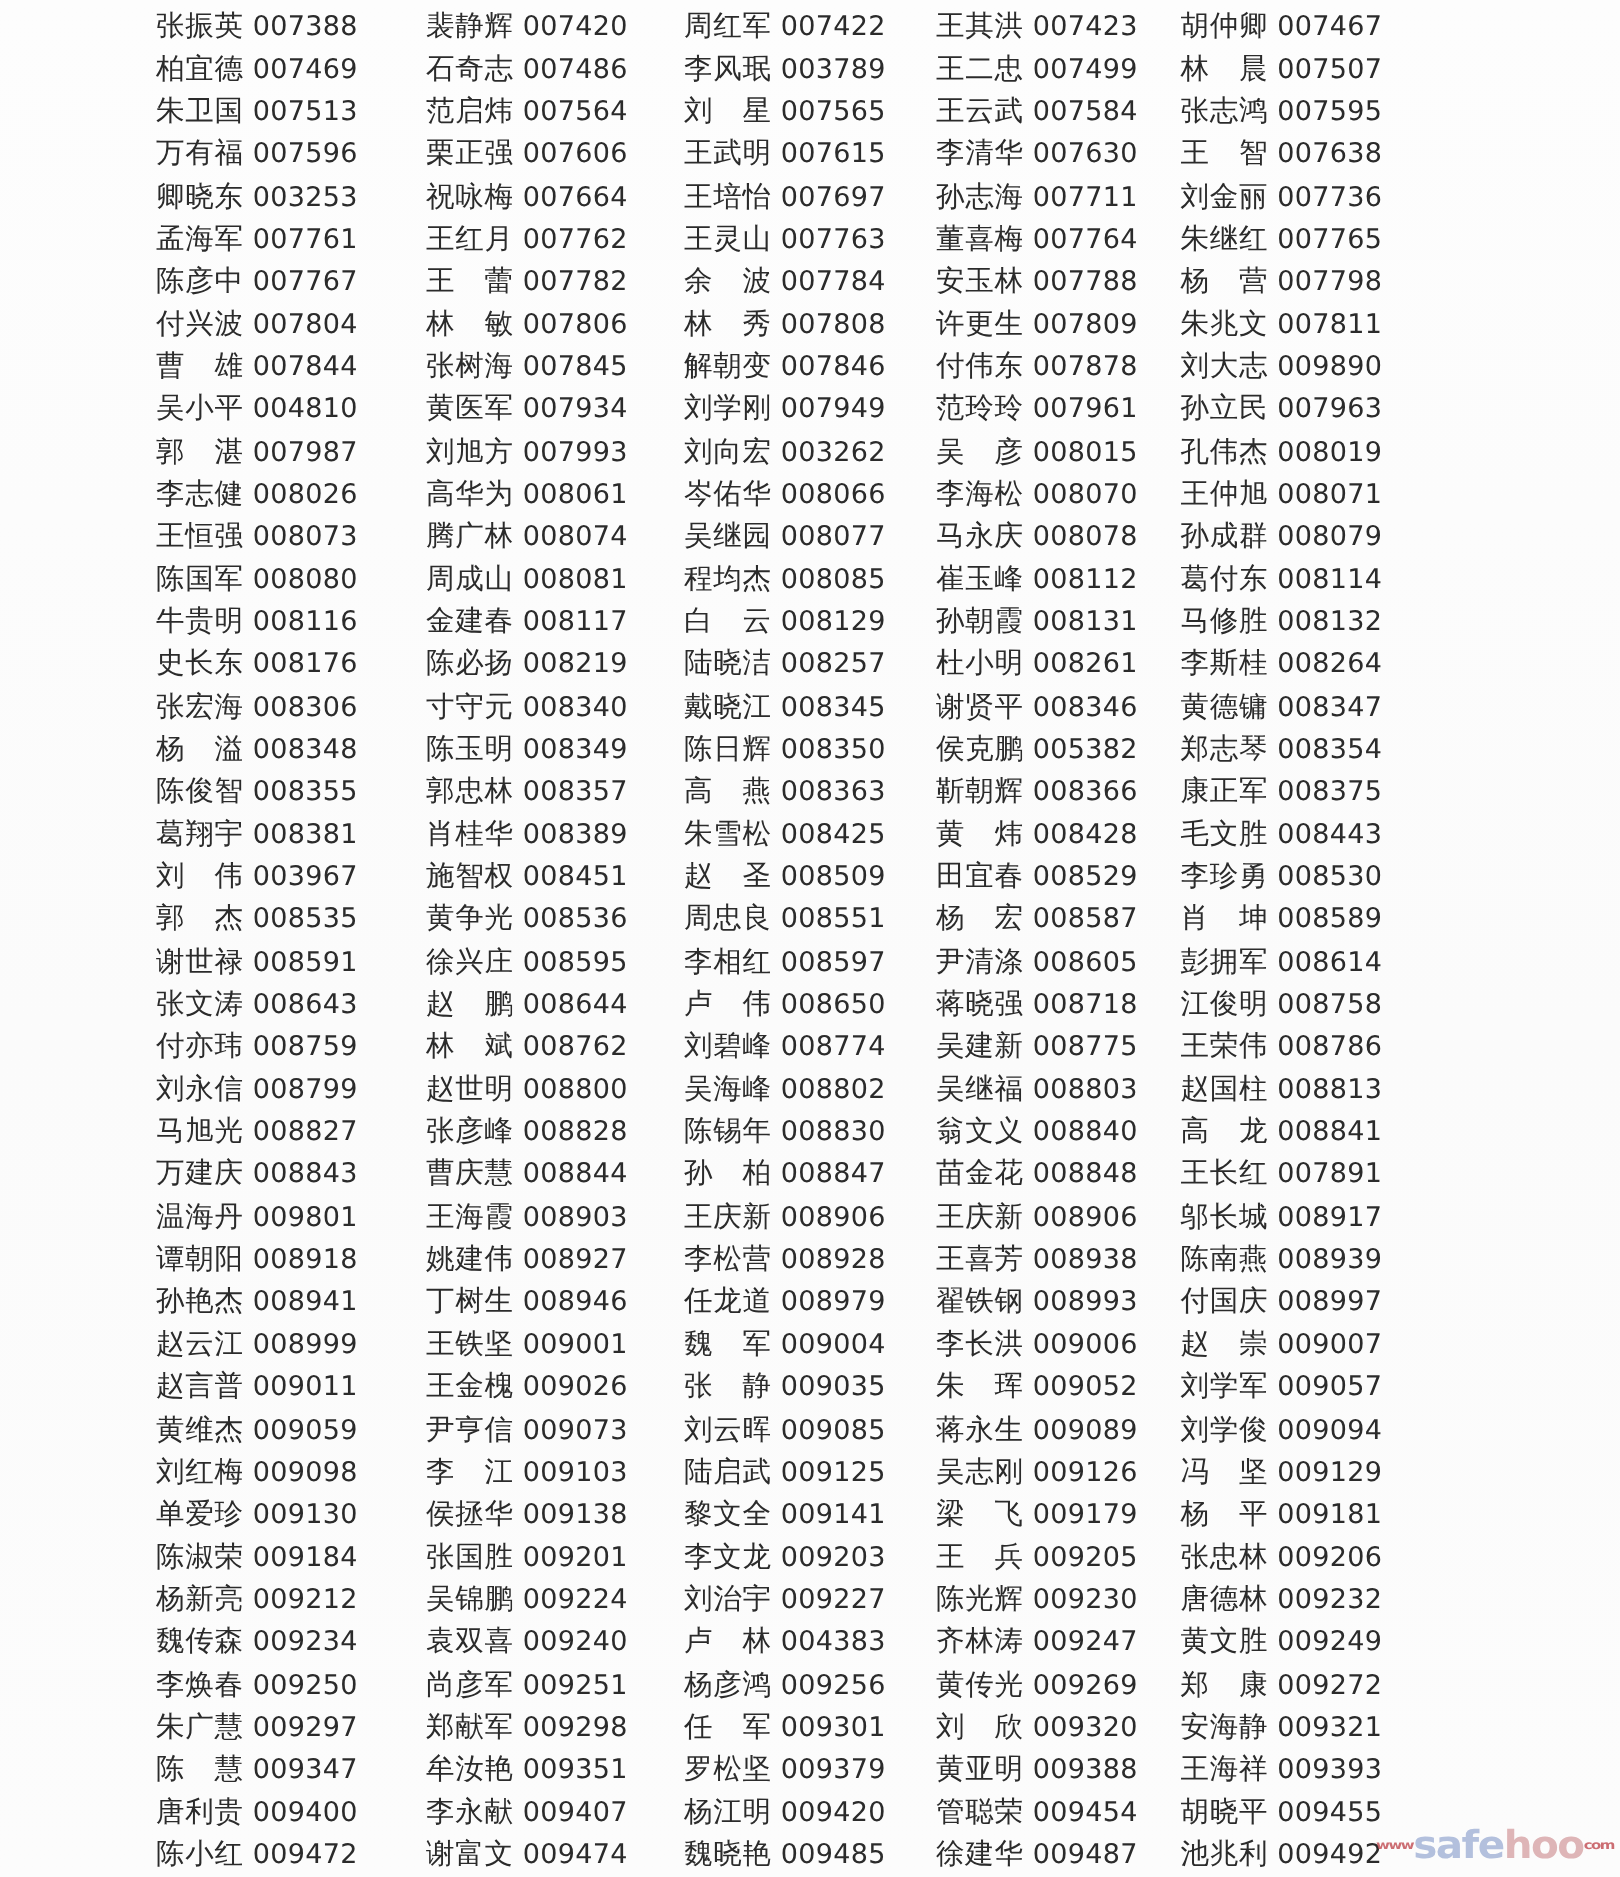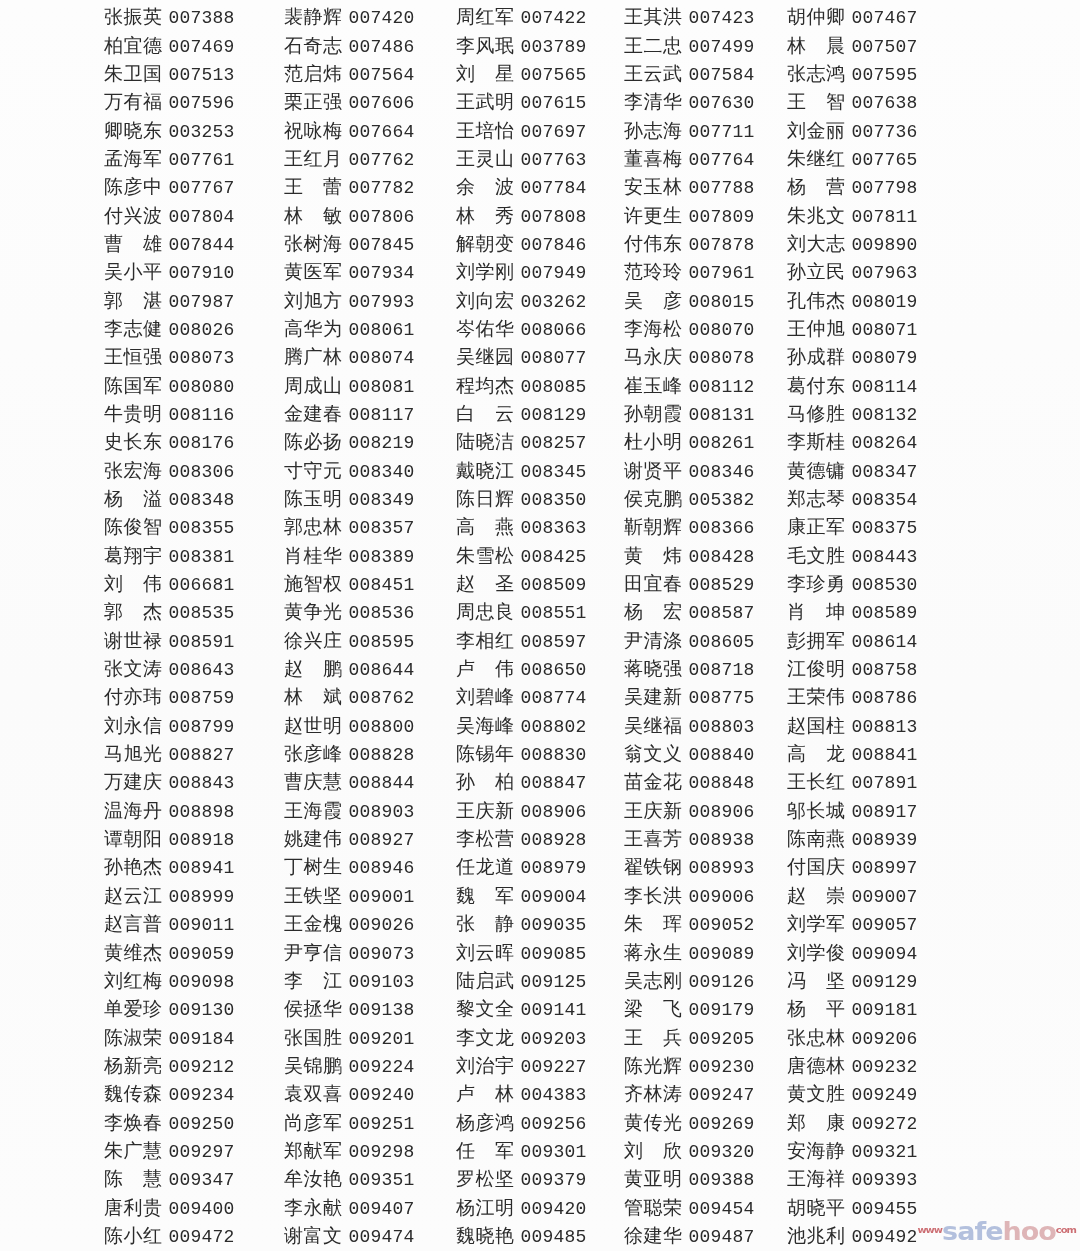--- a/index.html
+++ b/index.html
@@ -17,21 +17,20 @@
   .roster {
     position: absolute;
     top: 3px; left: 104px;
     width: 840px;
   }
   .row {
     display: grid;
     grid-template-columns: 180px 172px 168px 163px 157px;
     height: 28.35px;
     align-items: center;
-    font-family: Liberation Mono, monospace;
   }
   .cell {
     display: flex;
     align-items: baseline;
     white-space: nowrap;
     font-size: 19px;
     color: #2b2b2b;
     letter-spacing: 0.5px;
   }
   .nm { margin-right: 6px; }
@@ -257,21 +256,21 @@
           <span class="num">007878</span>
         </div>
         <div class="cell">
           <span class="nm">刘大志</span>
           <span class="num">009890</span>
         </div>
       </div>
       <div class="row">
         <div class="cell">
           <span class="nm">吴小平</span>
-          <span class="num">007910</span>
+          <span class="num">004810</span>
         </div>
         <div class="cell">
           <span class="nm">黄医军</span>
           <span class="num">007934</span>
         </div>
         <div class="cell">
           <span class="nm">刘学刚</span>
           <span class="num">007949</span>
         </div>
         <div class="cell">
@@ -499,21 +498,21 @@
           <span class="num">008428</span>
         </div>
         <div class="cell">
           <span class="nm">毛文胜</span>
           <span class="num">008443</span>
         </div>
       </div>
       <div class="row">
         <div class="cell">
           <span class="nm">刘　伟</span>
-          <span class="num">006681</span>
+          <span class="num">003967</span>
         </div>
         <div class="cell">
           <span class="nm">施智权</span>
           <span class="num">008451</span>
         </div>
         <div class="cell">
           <span class="nm">赵　圣</span>
           <span class="num">008509</span>
         </div>
         <div class="cell">
@@ -675,21 +674,21 @@
           <span class="num">008848</span>
         </div>
         <div class="cell">
           <span class="nm">王长红</span>
           <span class="num">007891</span>
         </div>
       </div>
       <div class="row">
         <div class="cell">
           <span class="nm">温海丹</span>
-          <span class="num">008898</span>
+          <span class="num">009801</span>
         </div>
         <div class="cell">
           <span class="nm">王海霞</span>
           <span class="num">008903</span>
         </div>
         <div class="cell">
           <span class="nm">王庆新</span>
           <span class="num">008906</span>
         </div>
         <div class="cell">

